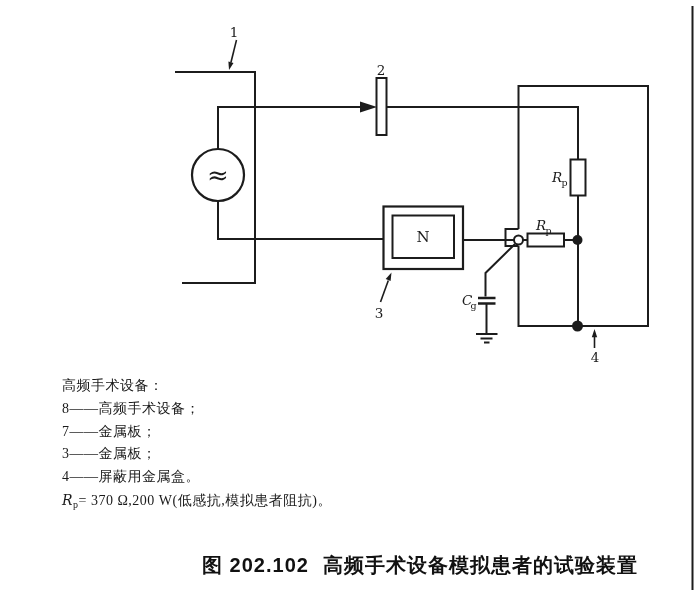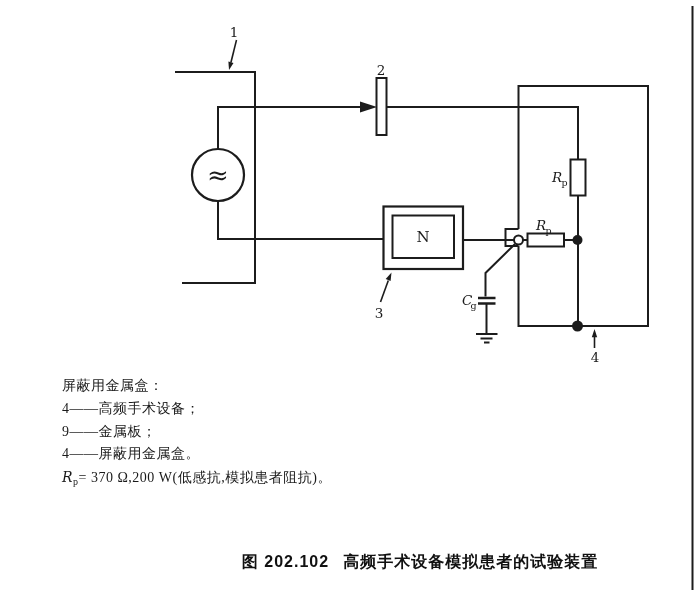--- a/index.html
+++ b/index.html
@@ -15,21 +15,21 @@
   .comp{font-family:"DejaVu Serif",serif;font-style:italic;font-size:13.5px;}
   .compsub{font-family:"DejaVu Serif",serif;font-size:9.5px;}
   .legend{
     position:absolute;left:62px;top:375px;
     font-size:14px;line-height:22.8px;letter-spacing:0.5px;white-space:nowrap;
   }
   .sym{font-style:italic;font-family:"DejaVu Serif",serif;}
   .sub{font-size:10px;vertical-align:-3px;}
   .caption{
     position:absolute;left:150px;top:552px;width:540px;text-align:center;
-    font-family:"Liberation Sans",sans-serif;font-weight:bold;font-size:16px;
+    font-family:"Liberation Sans",sans-serif;font-weight:bold;font-size:20px;
     letter-spacing:1px;white-space:nowrap;color:#111;
   }
   .cap-title{margin-left:14px;}
 </style>
 </head>
 <body>
 
 <svg width="696" height="595" viewBox="0 0 696 595">
 
   <g stroke="#1c1c1c" stroke-width="2" fill="none">
@@ -75,23 +75,24 @@
   <text class="nlbl" x="423" y="242">N</text>
   <text class="comp" x="552" y="182">R</text>
   <text class="compsub" x="561.5" y="186">p</text>
   <text class="comp" x="536" y="230">R</text>
   <text class="compsub" x="545.5" y="234">p</text>
   <text class="comp" x="462" y="305">C</text>
   <text class="compsub" x="470.5" y="309">g</text>
 </svg>
 
 <div class="legend">
-  <div>屏蔽用金属盒：</div>
-  <div>4——高频手术设备；</div>
-  <div>9——金属板；</div>
+  <div>高频手术设备：</div>
+  <div>8——高频手术设备；</div>
+  <div>7——金属板；</div>
+  <div>3——金属板；</div>
   <div>4——屏蔽用金属盒。</div>
   <div>
     <span class="sym">R</span><span class="sub">p</span><span>= 370 Ω,200 W(低感抗,模拟患者阻抗)。</span>
   </div>
 </div>
 
 <div class="caption">
   <span>图 202.102</span><span class="cap-title">高频手术设备模拟患者的试验装置</span>
 </div>
 

